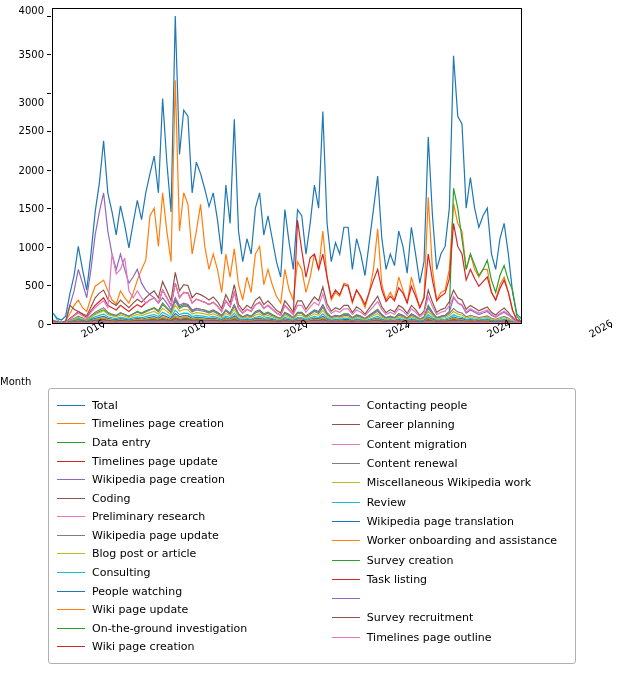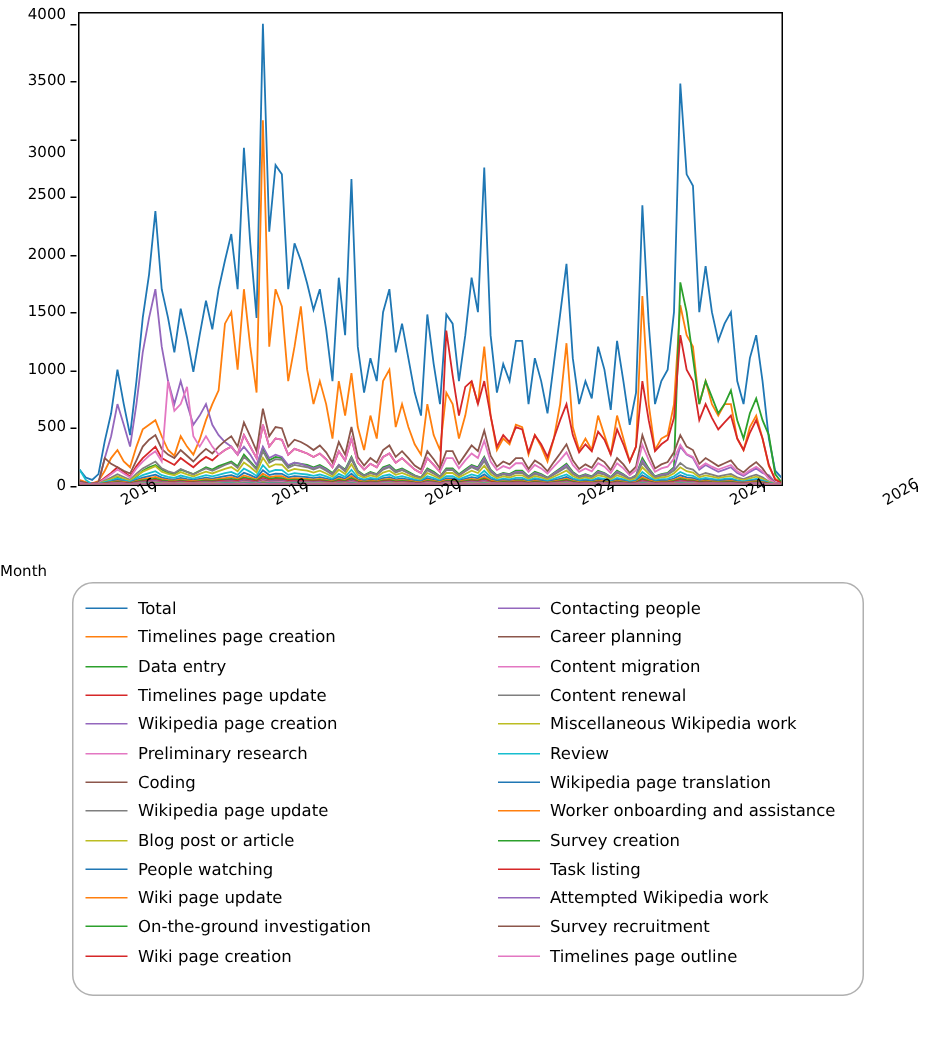--- a/index.html
+++ b/index.html
@@ -96,21 +96,21 @@
   }
 
   
   .legend-box {
     position: absolute;
     left: 48px;
     top: 388px;
     width: 528px;
     height: 276px;
     border: 1px solid #b0b0b0;
-    border-radius: 14px;
+    border-radius: 3px;
     background: #ffffff;
     box-sizing: border-box;
     padding: 7px 8px 7px 8px;
   }
   .legend-cols {
     display: flex;
     flex-direction: row;
     gap: 10px;
     height: 100%;
   }
@@ -240,36 +240,40 @@
           </div>
           <div class="legend-item">
             <span class="legend-swatch" style="border-top-color: rgb(214, 39, 40);"></span>
             <span class="legend-label">Timelines page update</span>
           </div>
           <div class="legend-item">
             <span class="legend-swatch" style="border-top-color: rgb(148, 103, 189);"></span>
             <span class="legend-label">Wikipedia page creation</span>
           </div>
           <div class="legend-item">
+            <span class="legend-swatch" style="border-top-color: rgb(140, 86, 75);"></span>
+            <span class="legend-label">Coding</span>
+          </div>
+          <div class="legend-item">
             <span class="legend-swatch" style="border-top-color: rgb(227, 119, 194);"></span>
             <span class="legend-label">Preliminary research</span>
           </div>
           <div class="legend-item">
-            <span class="legend-swatch" style="border-top-color: rgb(140, 86, 75);"></span>
-            <span class="legend-label">Coding</span>
-          </div>
-          <div class="legend-item">
             <span class="legend-swatch" style="border-top-color: rgb(127, 127, 127);"></span>
             <span class="legend-label">Wikipedia page update</span>
           </div>
           <div class="legend-item">
             <span class="legend-swatch" style="border-top-color: rgb(188, 189, 34);"></span>
             <span class="legend-label">Blog post or article</span>
           </div>
           <div class="legend-item">
+            <span class="legend-swatch" style="border-top-color: rgb(23, 190, 207);"></span>
+            <span class="legend-label">Consulting</span>
+          </div>
+          <div class="legend-item">
             <span class="legend-swatch" style="border-top-color: rgb(31, 119, 180);"></span>
             <span class="legend-label">People watching</span>
           </div>
           <div class="legend-item">
             <span class="legend-swatch" style="border-top-color: rgb(255, 127, 14);"></span>
             <span class="legend-label">Wiki page update</span>
           </div>
           <div class="legend-item">
             <span class="legend-swatch" style="border-top-color: rgb(44, 160, 44);"></span>
             <span class="legend-label">On-the-ground investigation</span>
@@ -315,21 +319,20 @@
           <div class="legend-item">
             <span class="legend-swatch" style="border-top-color: rgb(44, 160, 44);"></span>
             <span class="legend-label">Survey creation</span>
           </div>
           <div class="legend-item">
             <span class="legend-swatch" style="border-top-color: rgb(214, 39, 40);"></span>
             <span class="legend-label">Task listing</span>
           </div>
           <div class="legend-item">
             <span class="legend-swatch" style="border-top-color: rgb(148, 103, 189);"></span>
-            <span class="legend-label">Attempted Wikipedia work</span>
           </div>
           <div class="legend-item">
             <span class="legend-swatch" style="border-top-color: rgb(140, 86, 75);"></span>
             <span class="legend-label">Survey recruitment</span>
           </div>
           <div class="legend-item">
             <span class="legend-swatch" style="border-top-color: rgb(227, 119, 194);"></span>
             <span class="legend-label">Timelines page outline</span>
           </div>
         </div>

